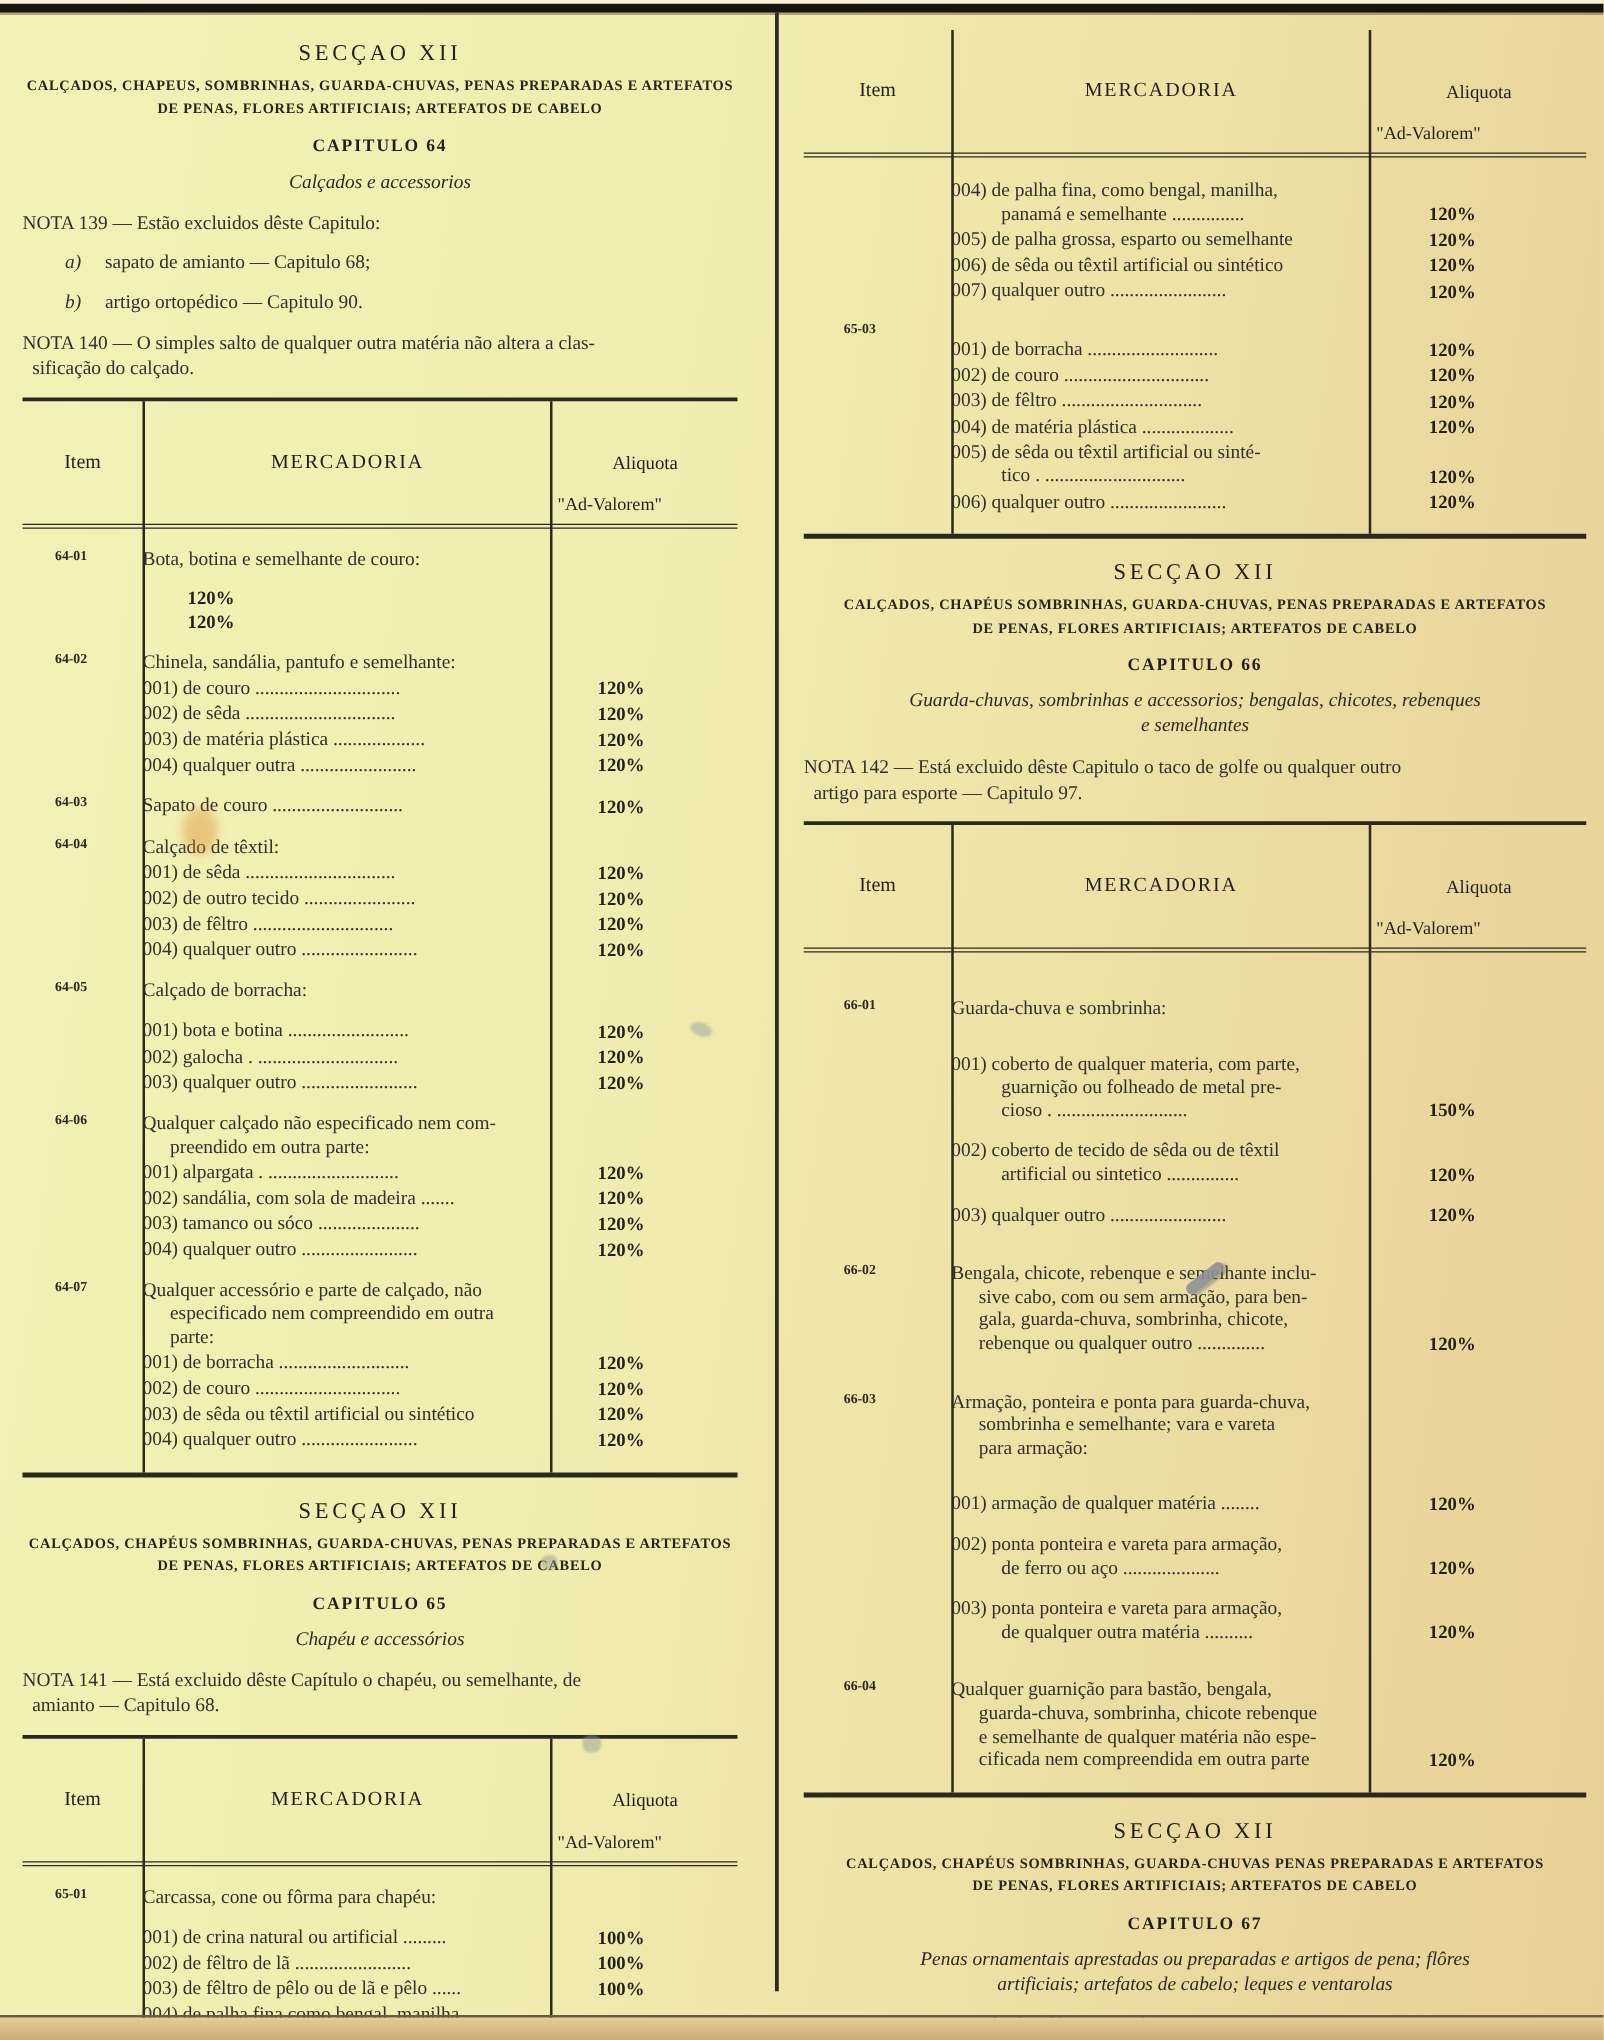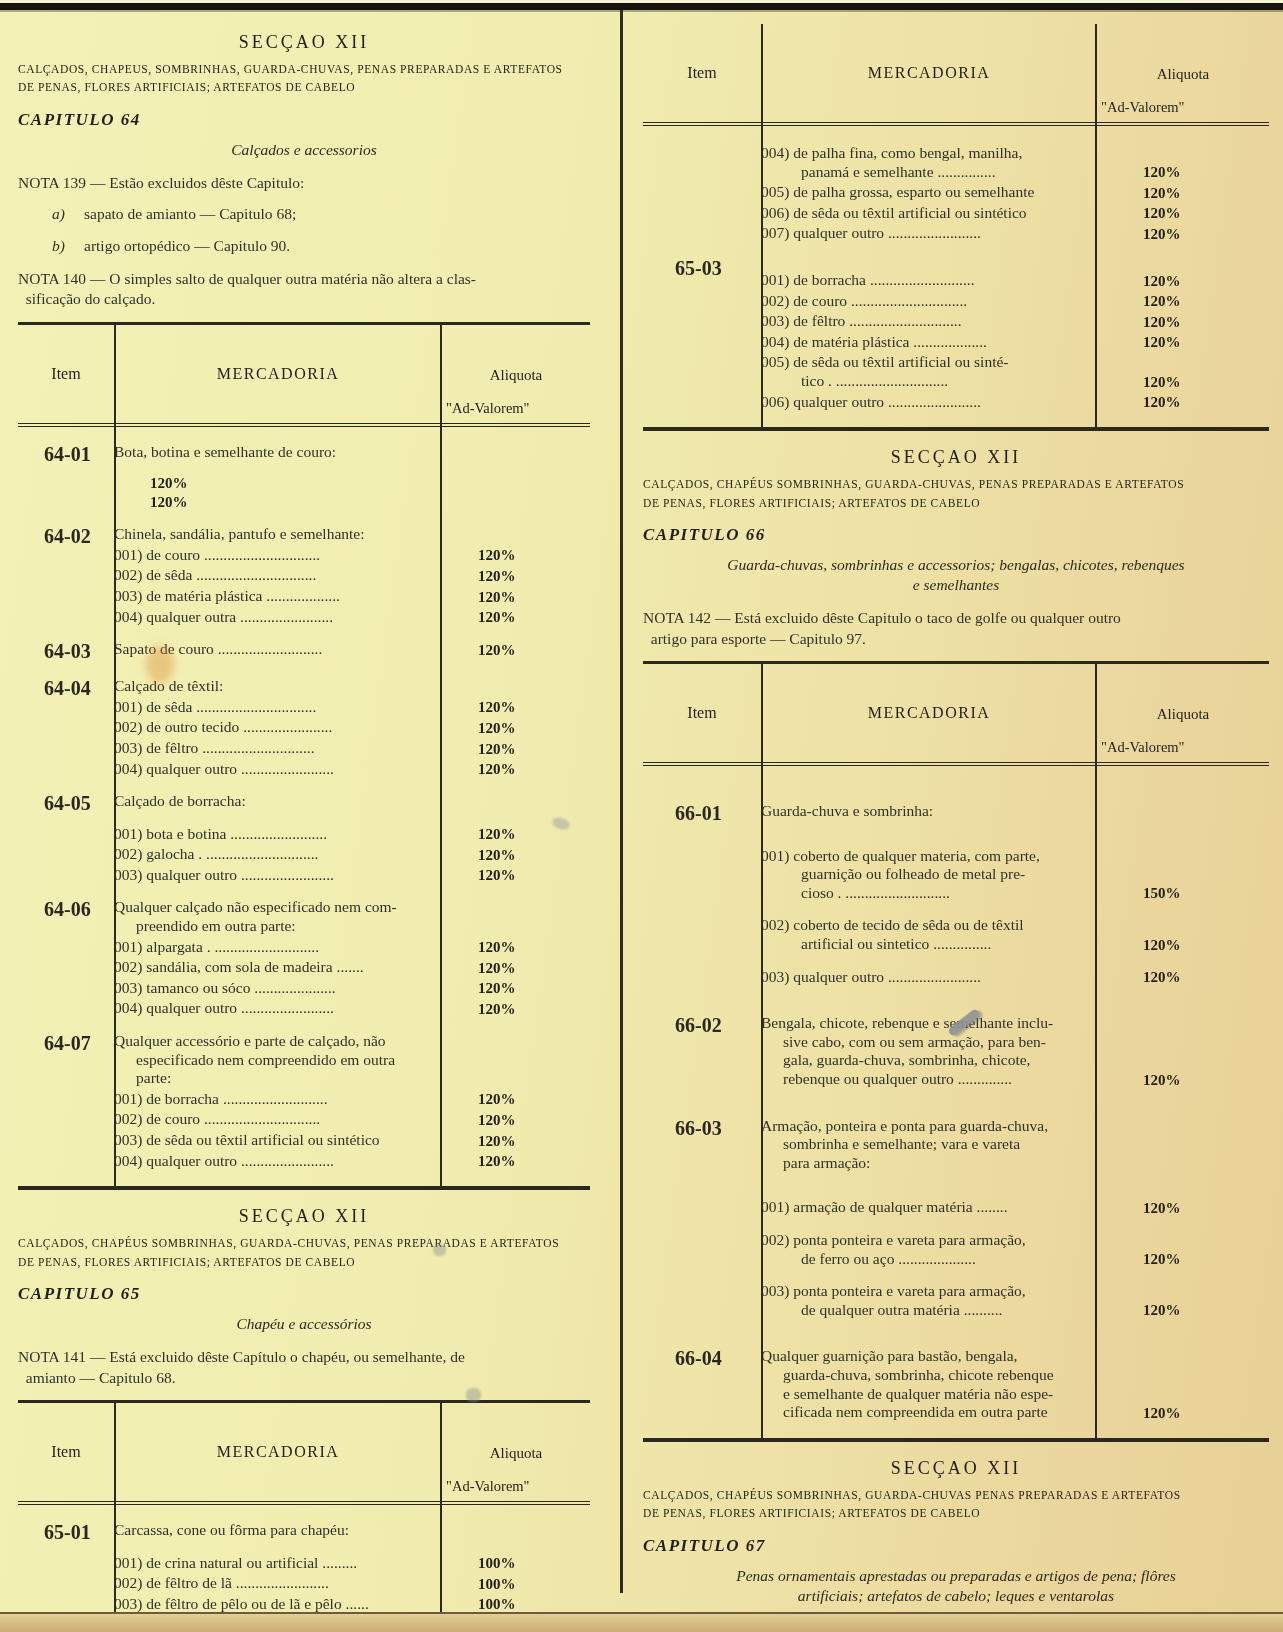--- a/index.html
+++ b/index.html
@@ -24,22 +24,22 @@
   .top-white{height:3px;background:#f6f3d9;}
   .top-rule{height:7px;background:#16140e;box-shadow:0 2px 0 rgba(40,35,20,.35);}
   .columns{display:flex;align-items:flex-start;}
   .col-left{width:594px;padding:6px 4px 0 18px;}
   .center-divider{width:3px;height:1583px;margin-left:26px;background:#2e2b24;}
   .col-right{flex:1;padding:2px 14px 0 20px;}
 
   
   .section{margin-bottom:6px;}
   .s-title{margin:16px 0 6px;text-align:center;font-weight:normal;font-size:18px;letter-spacing:3px;color:var(--ink-bold);}
-  .s-caps{margin:7px 0 2px;text-align:left;font-weight:normal;font-size:11.5px;line-height:1.6;letter-spacing:.6px;white-space:pre-line;color:#262419;}
-  .s-chapter{margin:13px 0 5px;font-weight:bold;font-style:italic;font-size:17px;letter-spacing:1.5px;color:var(--ink-bold);}
+  .s-caps{margin:7px 0 2px;text-align:center;font-weight:bold;font-size:11.5px;line-height:1.6;letter-spacing:.6px;white-space:pre-line;color:#262419;}
+  .s-chapter{margin:13px 0 5px;text-align:center;font-weight:bold;font-size:14px;letter-spacing:1.5px;color:var(--ink-bold);}
   .s-subtitle{margin:10px 0 6px;text-align:center;font-style:italic;font-size:15.5px;line-height:1.3;white-space:pre-line;color:#2c2a20;}
   .s-note{margin:13px 0 2px;font-size:15.5px;line-height:1.32;white-space:pre-wrap;}
   .s-alpha{display:flex;margin:11px 0 2px;padding-left:34px;font-size:15.5px;line-height:1.3;}
   .alpha-label{width:32px;flex:none;font-style:italic;}
   .alpha-text{flex:1;white-space:pre-wrap;}
 
   
   .tbl{position:relative;margin:12px 0 16px;border-top:3px solid var(--line);border-bottom:4px solid var(--line);padding-bottom:16px;}
   .tbl.no-top{border-top:none;}
   .tbl.no-bot{border-bottom:none;padding-bottom:0;margin-bottom:0;}
@@ -49,21 +49,21 @@
   .thead{display:flex;align-items:center;min-height:86px;border-bottom:4px double var(--line);}
   .th-item{width:var(--itemW);text-align:center;font-size:16px;color:var(--ink-bold);}
   .th-merc{flex:1;text-align:center;font-size:16px;letter-spacing:1.5px;color:var(--ink-bold);}
   .th-rate{width:var(--rateW);padding:6px 2px;font-size:15px;color:var(--ink-bold);margin-top:36px;}
   .th-aliq{text-align:center;}
   .th-adval{margin-top:16px;text-align:left;padding-left:2px;font-size:14.5px;}
   .tb{padding-top:8px;}
   .group{display:flex;margin-top:14px;}
   .group:first-child{margin-top:8px;}
   .airy .group{margin-top:28px;}
-  .gitem{width:var(--itemW);flex:none;font-weight:bold;font-size:20px;padding-left:26px;color:#2a271e;}
+  .gitem{width:var(--itemW);flex:none;font-weight:bold;font-size:11px;padding-left:26px;color:#2a271e;}
   .col-right .gitem{padding-left:32px;}
   .gbody{flex:1;display:flex;flex-direction:column;}
   .row{display:flex;align-items:flex-end;}
   .htext{flex:1;font-size:15.5px;line-height:1.2;padding-left:22px;text-indent:-22px;white-space:pre-wrap;}
   .stext{flex:1;font-size:15.5px;line-height:1.2;padding-left:40px;text-indent:-40px;white-space:pre-wrap;}
   .rate{width:var(--rateW);flex:none;font-weight:bold;font-size:15px;padding-left:36px;color:var(--ink-bold);}
   .col-right .rate{padding-left:46px;}
   .hgap{height:12px;}
   .sub-row{margin-top:2px;gap:16px;}
   .spaced .sub-row{margin-top:14px;}

